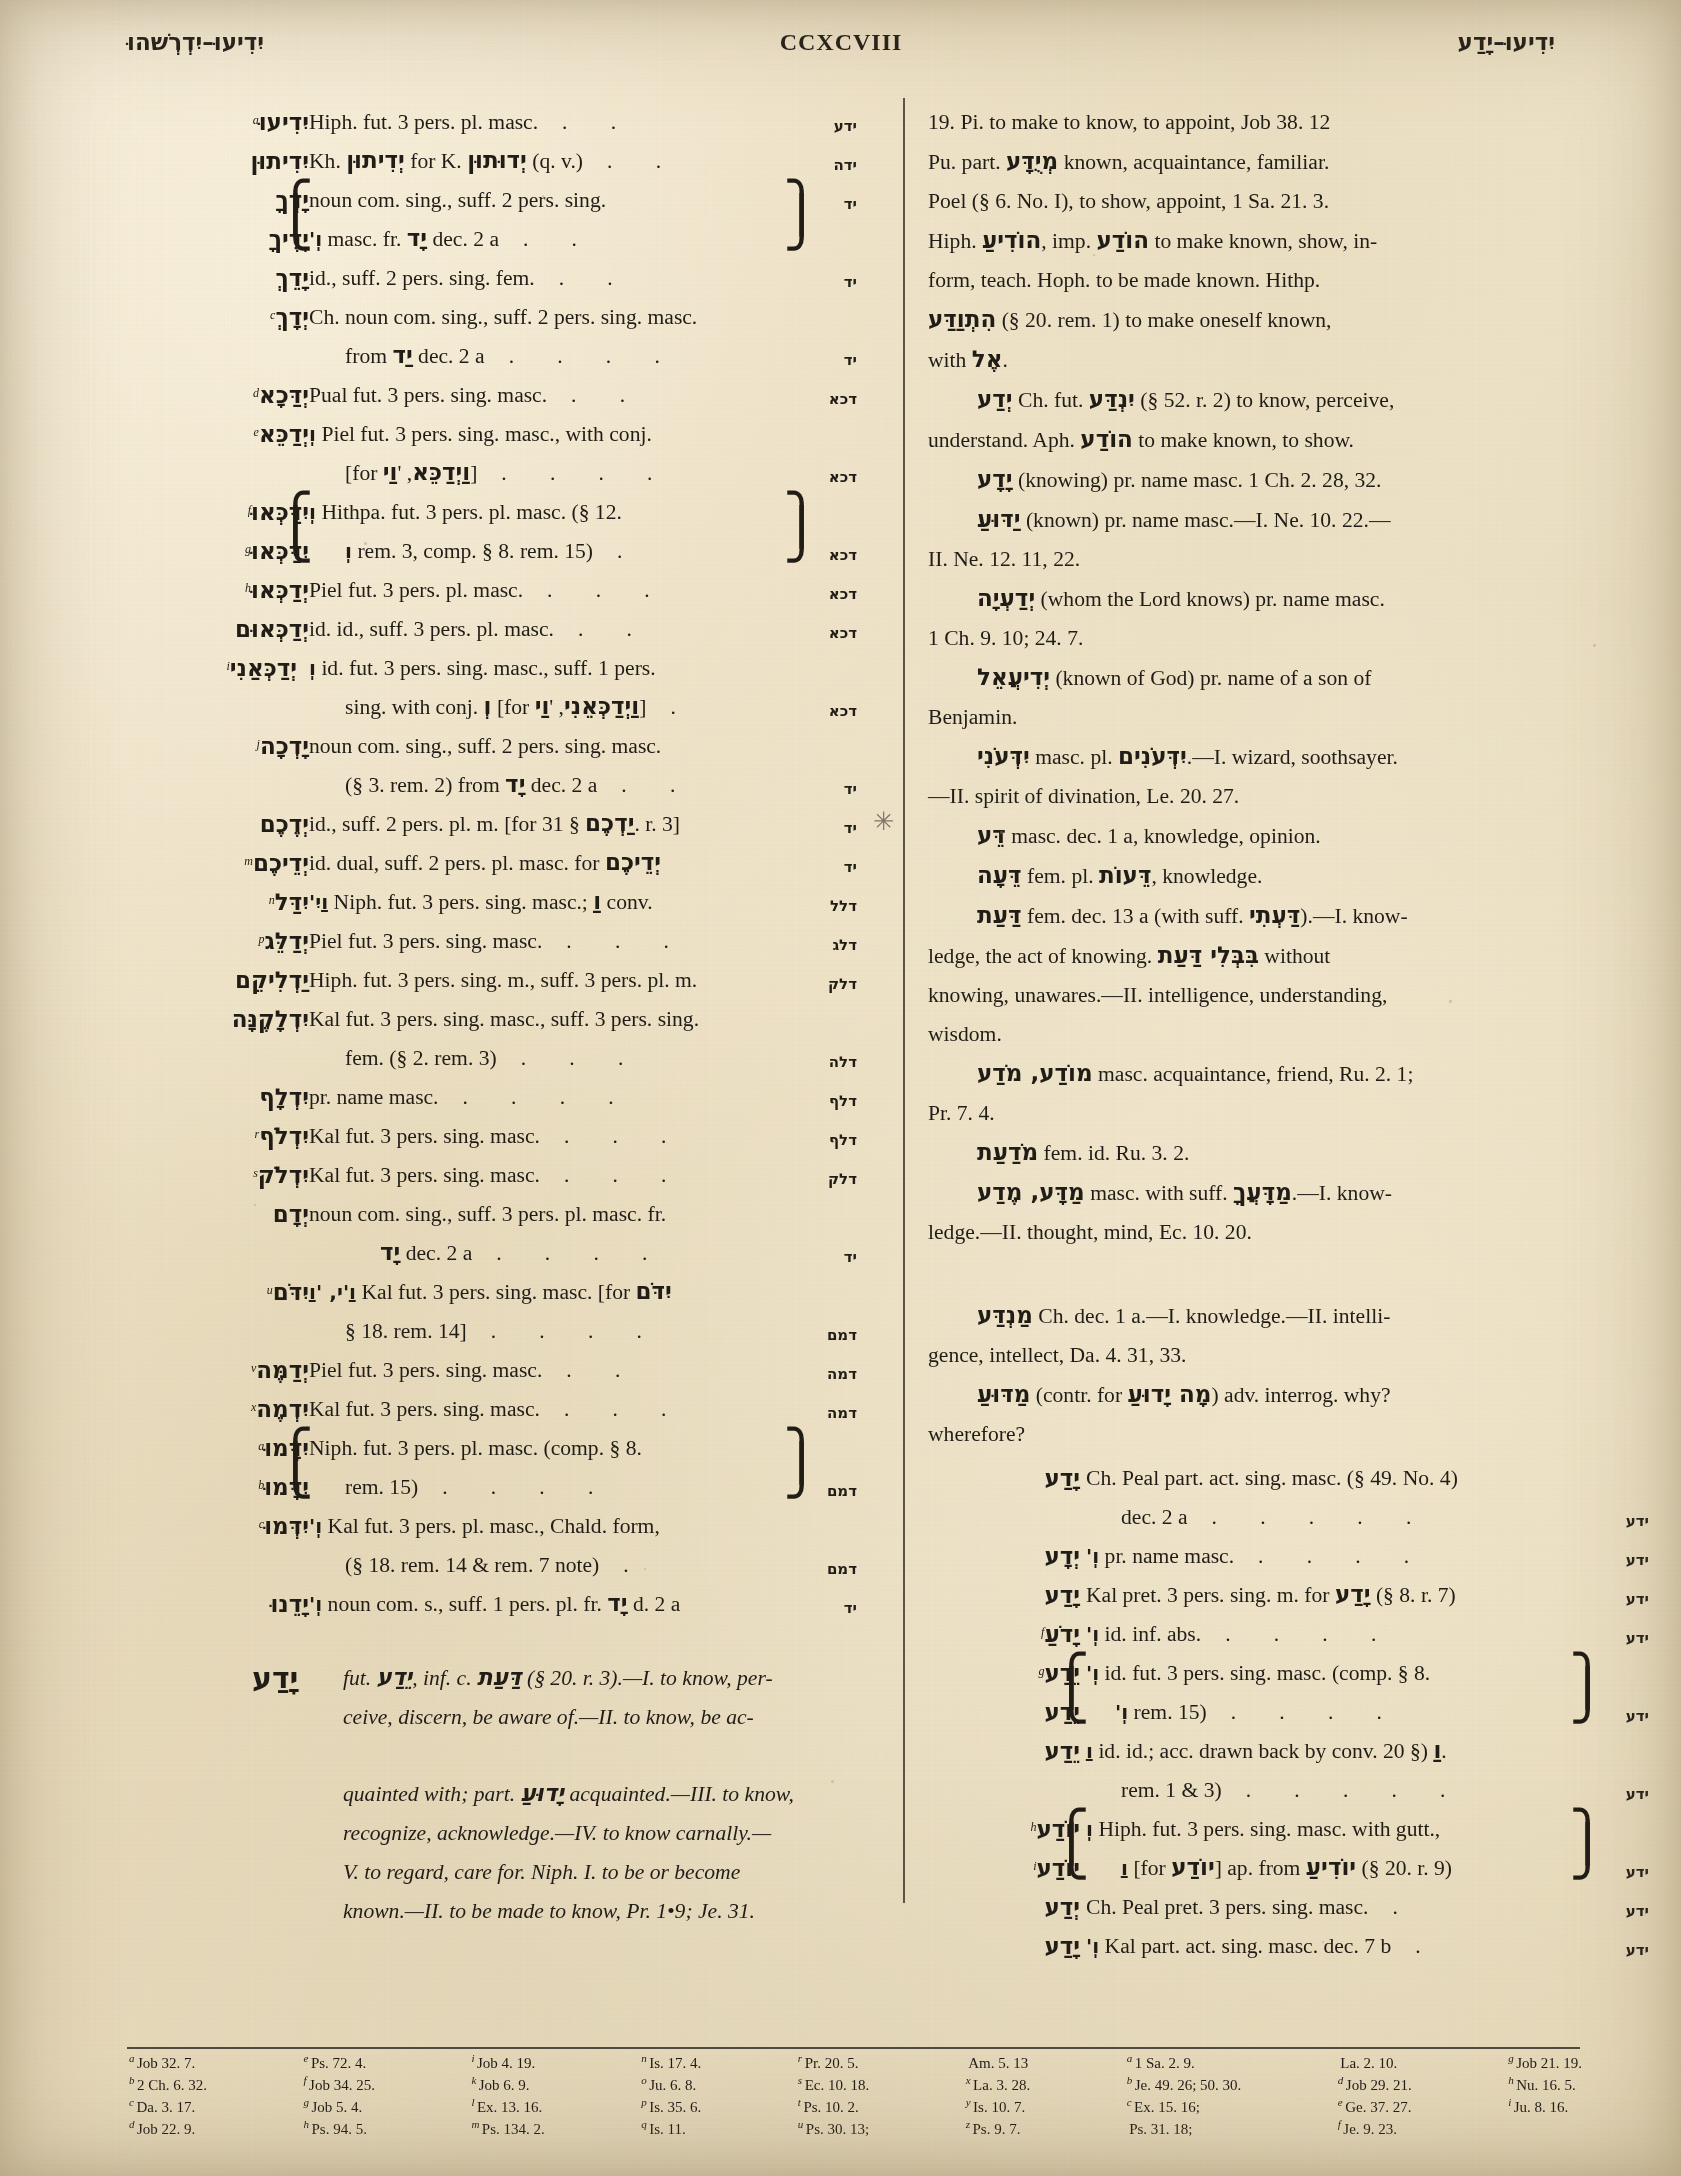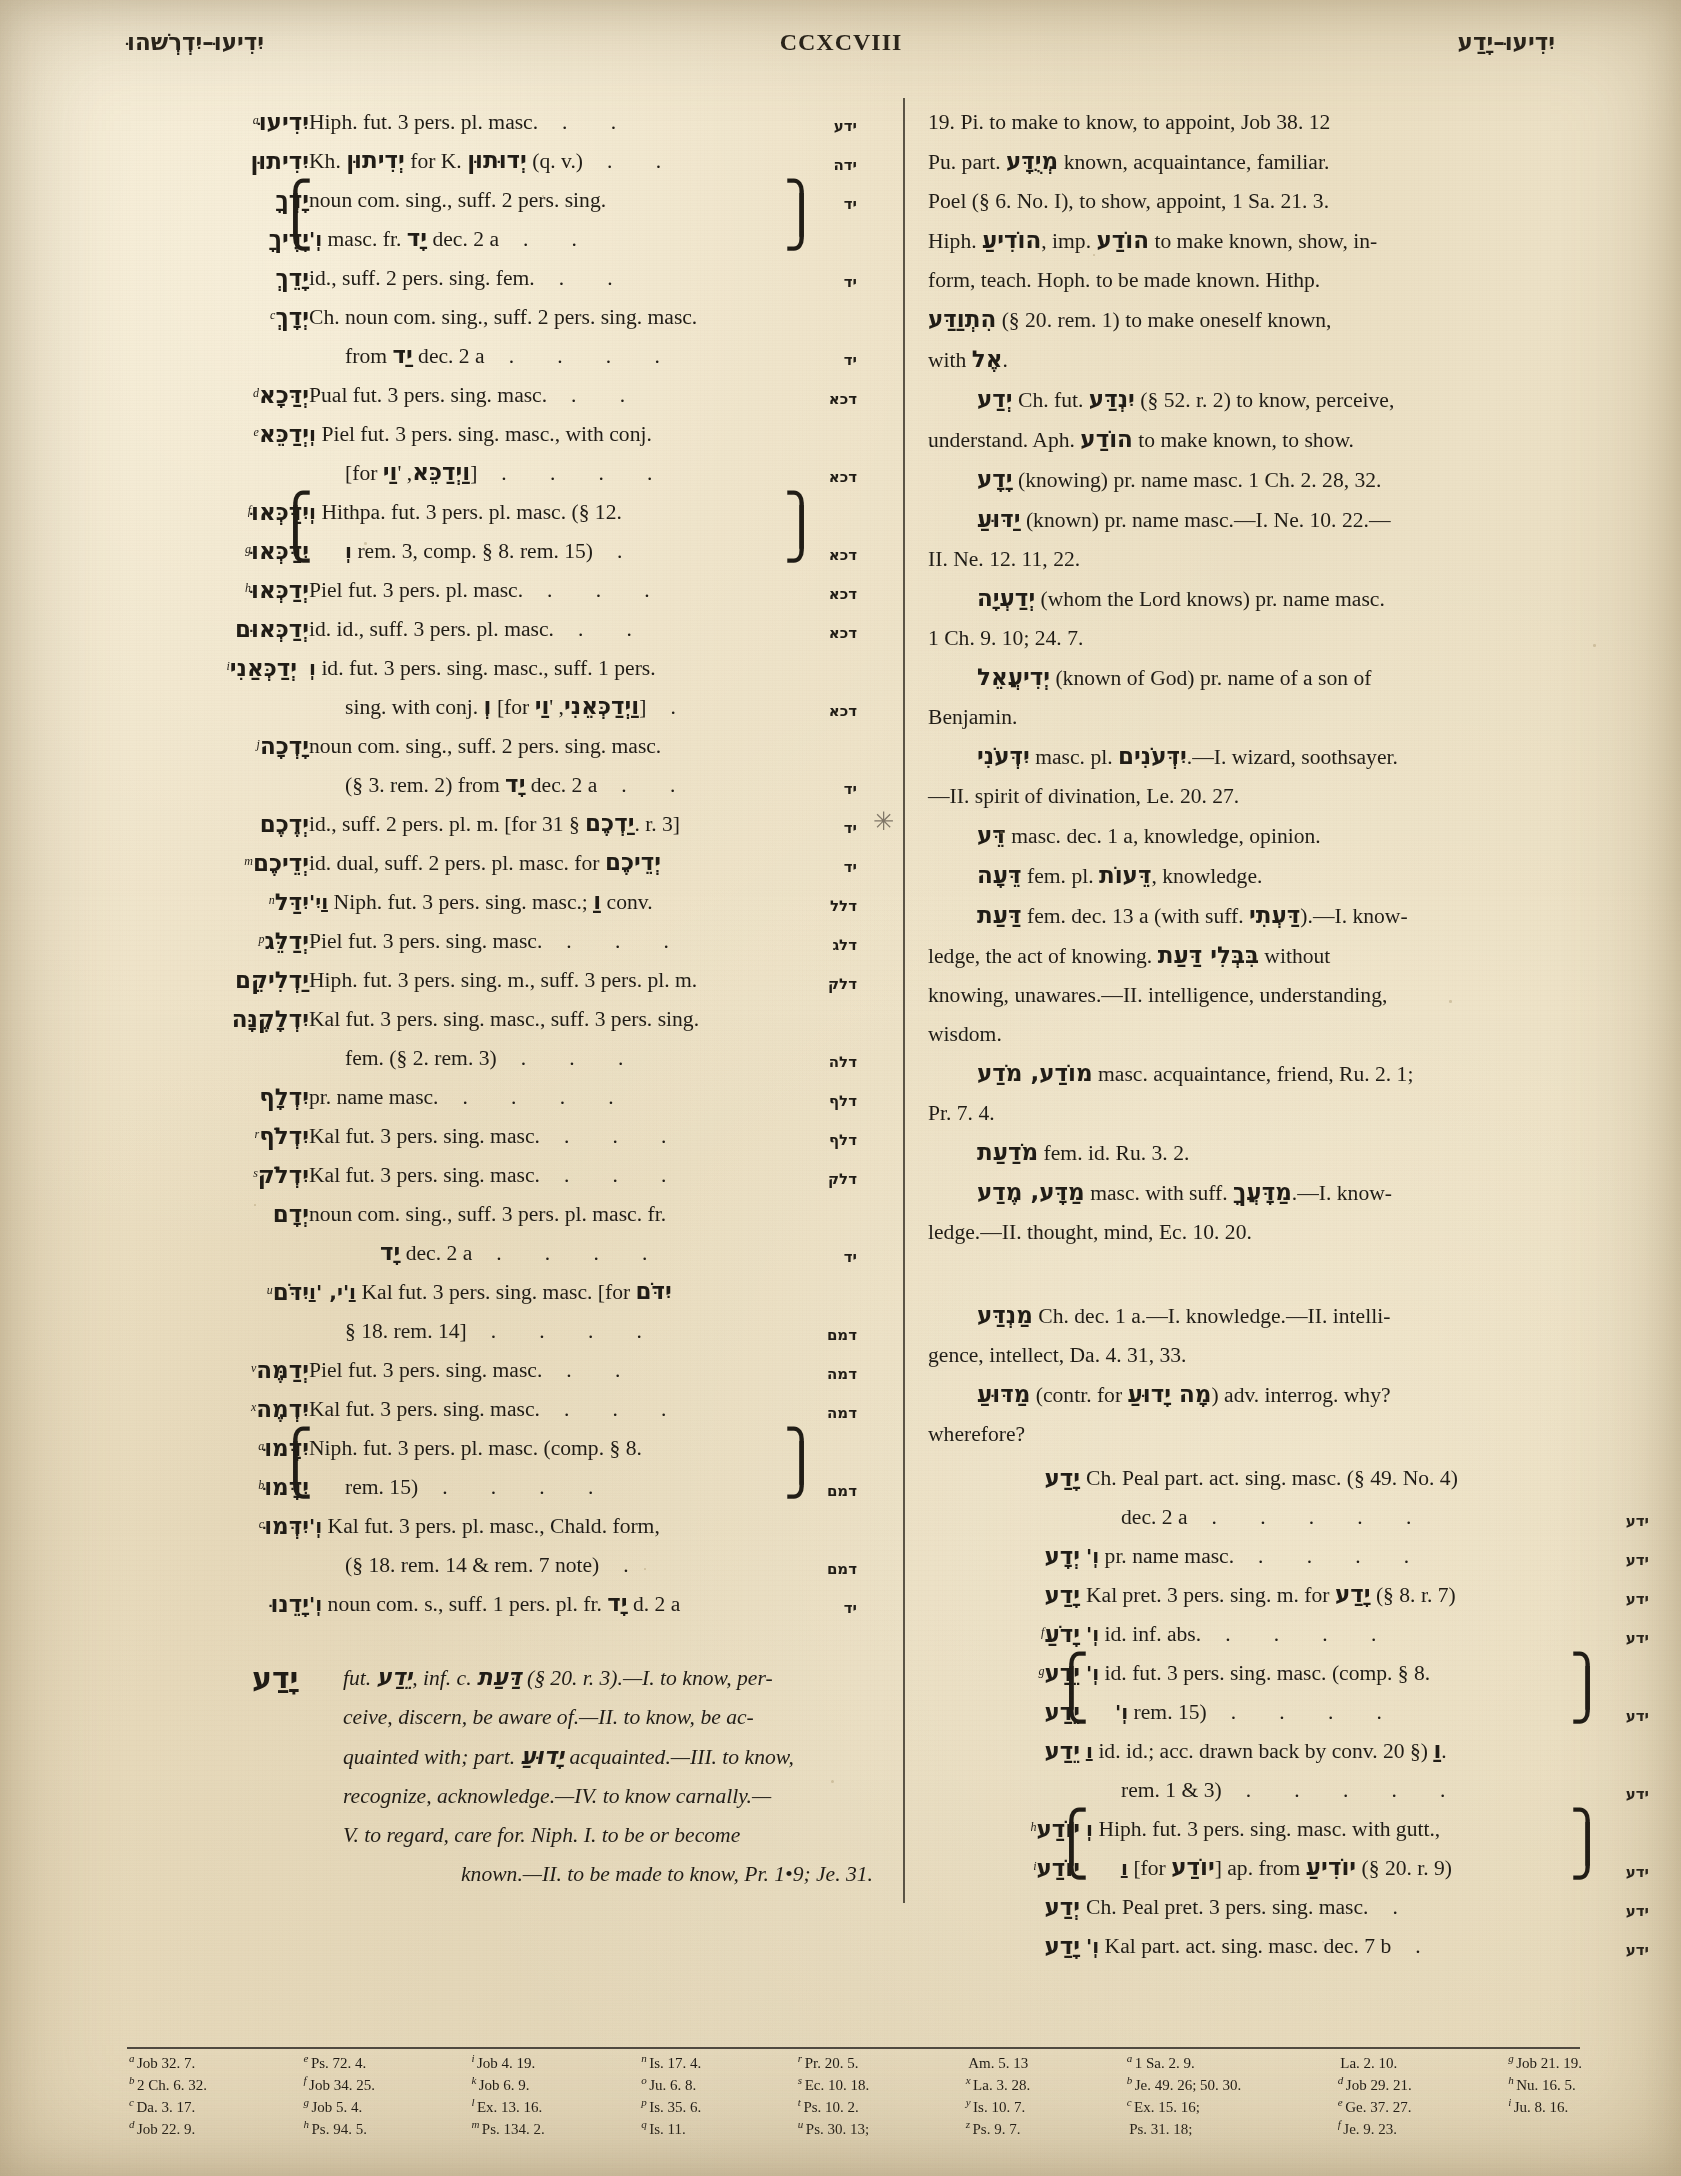--- a/index.html
+++ b/index.html
@@ -382,24 +382,24 @@
             <div class="lbody" style="left: 182px;"><span class="heb heb-sm">וְ'</span> <span>noun com. s., suff. 1 pers. pl. fr. </span><span class="heb">יָד</span> <span>d. 2 a</span></div>
             <div class="lroot">יד</div>
           </div>
         </div>
       <div id="left-main-entry">
           <div style="margin-top: 34px; position: relative;">
             <div class="heb" style="position: absolute; left: 125px; top: 1.7px; font-size: 30px; font-weight: 700;">יָדַע</div>
             <div style="margin-left: 216px; font-size: 21.6px; line-height: 39px;">
               <div class="ital" style="white-space: nowrap;"><span>fut. </span><span class="heb">יֵדַע</span><span>, inf. c. </span><span class="heb">דַּעַת</span> <span>(§ 20. r. 3).—I. to know, per-</span></div>
               <div class="ital" style="white-space: nowrap;"><span>ceive, discern, be aware of.—II. to know, be ac-</span></div>
-              <div class="ital" style="white-space: nowrap;"><span>quainted with; part. </span><span class="heb">יָדוּעַ</span> <span>acquainted.—III. to know,</span></div>
+              <div class="ital" style="white-space: nowrap; margin-top: 37px;"><span>quainted with; part. </span><span class="heb">יָדוּעַ</span> <span>acquainted.—III. to know,</span></div>
               <div class="ital" style="white-space: nowrap;"><span>recognize, acknowledge.—IV. to know carnally.—</span></div>
               <div class="ital" style="white-space: nowrap;"><span>V. to regard, care for.   Niph. I. to be or become</span></div>
-              <div class="ital" style="white-space: nowrap; text-align: right;"><span>known.—II. to be made to know, Pr. 1•9; Je. 31.</span></div>
+              <div class="ital" style="white-space: nowrap;"><span>known.—II. to be made to know, Pr. 1•9; Je. 31.</span></div>
             </div>
           </div>
         </div>
     </div>
 
     <div class="col col-right">
       <div id="right-top">
           <div class="rp" style="white-space: nowrap;"><span>19.   Pi. to make to know, to appoint, Job 38. 12</span></div>
           <div class="rp" style="white-space: nowrap;"><span>Pu. part. </span><span class="heb">מְיֻדָּע</span> <span>known, acquaintance, familiar.</span></div>
           <div class="rp" style="white-space: nowrap;"><span>Poel (§ 6. No. I), to show, appoint, 1 Sa. 21. 3.</span></div>

